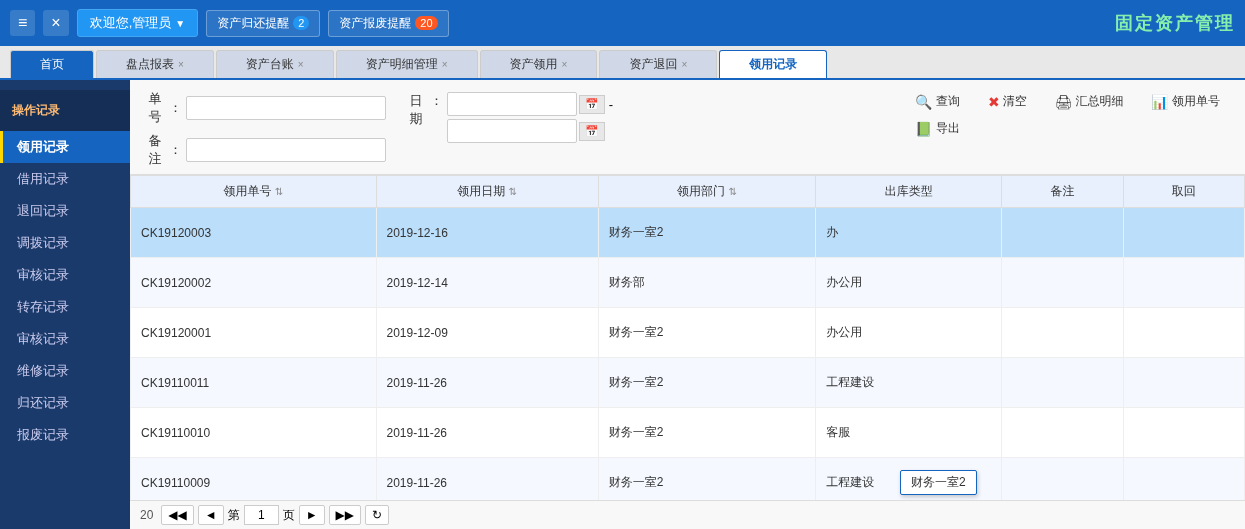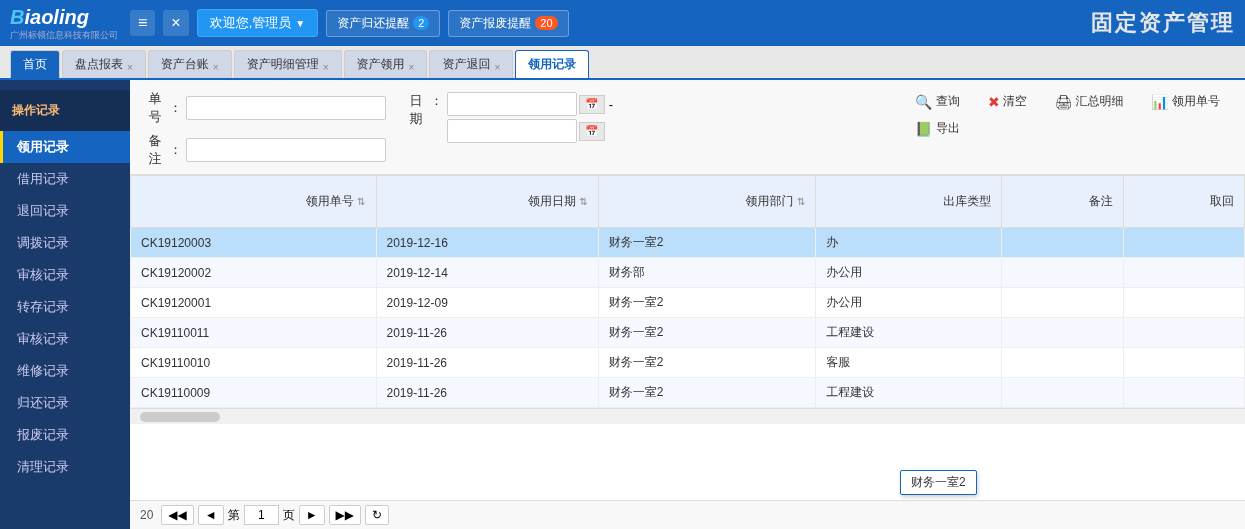--- a/index.html
+++ b/index.html
@@ -6,31 +6,31 @@
     body { font-family: 'Microsoft YaHei', Arial, sans-serif; font-size: 13px; background: #f0f0f0; width: 1245px; height: 529px; overflow: hidden; }
 
     
     .header { background: #1565c0; height: 46px; display: flex; align-items: center; padding: 0 10px; gap: 8px; }
     .header-nav-btn { background: rgba(255,255,255,0.15); border: none; color: #fff; border-radius: 3px; padding: 4px 8px; cursor: pointer; font-size: 16px; }
     .header-dropdown { background: #2196f3; border: 1px solid #42a5f5; color: #fff; border-radius: 3px; padding: 4px 12px; cursor: pointer; font-size: 13px; display: flex; align-items: center; gap: 4px; }
     .header-dropdown .arrow { font-size: 10px; }
     .header-alert { background: rgba(255,255,255,0.1); border: 1px solid rgba(255,255,255,0.3); color: #fff; border-radius: 3px; padding: 4px 10px; cursor: pointer; font-size: 12px; display: flex; align-items: center; gap: 4px; }
     .badge { background: #ff5722; color: #fff; border-radius: 10px; padding: 1px 5px; font-size: 11px; }
     .badge.blue { background: #2196f3; }
-    .app-title { margin-left: auto; color: #e5e5e5; font-size: 22px; font-weight: bold; letter-spacing: 2px; }
+    .app-title { margin-left: auto; color: #86efac; font-size: 18px; font-weight: bold; letter-spacing: 2px; }
 
     
     .logo-area { display: flex; flex-direction: column; margin-right: 4px; }
     .logo-main { color: #ffd600; font-size: 20px; font-weight: bold; font-style: italic; line-height: 1.2; }
     .logo-main span { color: #fff; }
     .logo-sub { color: #aac; font-size: 9px; white-space: nowrap; }
 
     
     .tabs-bar { background: #e8e8e8; border-bottom: 2px solid #1565c0; display: flex; align-items: flex-end; padding: 4px 0 0 10px; gap: 2px; }
-    .tab { padding: 5px 12px; border-radius: 3px 3px 0 0; cursor: pointer; font-size: 12px; display: flex; align-items: flex-end; gap: 4px; border: 1px solid #ccc; border-bottom: none; background: #d0d8e8; color: #333; }
+    .tab { padding: 5px 29px; border-radius: 3px 3px 0 0; cursor: pointer; font-size: 12px; display: flex; align-items: center; gap: 4px; border: 1px solid #ccc; border-bottom: none; background: #d0d8e8; color: #333; }
     .tab.active { background: #fff; color: #1565c0; font-weight: bold; border-color: #1565c0; }
     .tab .close { color: #888; font-size: 10px; cursor: pointer; }
     .tab-home { background: #1565c0; color: #fff; }
 
     
     .main-layout { display: flex; height: calc(529px - 46px - 34px); }
 
     
     .sidebar { background: #1a3a6b; width: 130px; min-width: 130px; color: #fff; }
     .sidebar-section { padding: 6px 0; }
@@ -46,22 +46,22 @@
     .toolbar-btn { display: flex; align-items: center; gap: 3px; padding: 3px 10px; border: none; background: none; cursor: pointer; font-size: 12px; color: #333; }
     .toolbar-btn .icon { font-size: 14px; }
     .search-icon { color: #1565c0; }
     .clear-icon { color: #e53935; }
     .export-icon { color: #388e3c; }
 
     
     .table-area { flex: 1; overflow: auto; }
     table { width: 100%; border-collapse: collapse; font-size: 12px; }
     thead tr { background: #e8f0fe; }
-    th { padding: 17px 10px; text-align: right; border: 1px solid #ddd; font-weight: normal; color: #333; white-space: nowrap; }
-    td { padding: 6px 10px; border: 1px solid #eee; color: #333; white-space: nowrap; margin-top: 16px; }
+    th { padding: 7px 10px; text-align: center; border: 1px solid #ddd; font-weight: normal; color: #333; white-space: nowrap; }
+    td { padding: 16px 10px; border: 1px solid #eee; color: #333; white-space: nowrap; margin-top: 16px; }
     tr:nth-child(even) td { background: #f5f9ff; }
     tr:nth-child(odd) td { background: #fff; }
     tr.highlighted td { background: #bbdefb; }
     .sort-icon { color: #888; font-size: 10px; }
 
     
     .tooltip-box { position: absolute; background: #fff; border: 1px solid #1565c0; padding: 3px 10px; font-size: 12px; color: #333; border-radius: 2px; z-index: 100; top: 295px; left: 770px; box-shadow: 1px 2px 4px rgba(0,0,0,0.2); }
 
     
     .pagination { border-top: 1px solid #ddd; padding: 4px 10px; display: flex; align-items: center; gap: 4px; background: #f8f8f8; }
@@ -69,26 +69,20 @@
     .page-input { width: 35px; border: 1px solid #ccc; padding: 2px 4px; font-size: 12px; text-align: center; }
 
     
     .h-scroll { border-top: 1px solid #ddd; height: 16px; background: #f0f0f0; display: flex; align-items: center; }
     .h-scroll-bar { width: 80px; height: 10px; background: #ccc; border-radius: 5px; margin-left: 10px; }
   </style>
 </head>
 <body>
 
 <div class="header">
-  <div class="logo-area">
-    <div class="logo-main">
-      <span style="color:#4fc3f7">B</span><span style="color:#fff">iaoling</span>
-    </div>
-    <div class="logo-sub">广州标领信息科技有限公司</div>
-  </div>
   <button class="header-nav-btn">≡</button>
   <button class="header-nav-btn">×</button>
   <div class="header-dropdown">
     <span>欢迎您,管理员</span>
     <span class="arrow">▼</span>
   </div>
   <div class="header-alert">
     <span>资产归还提醒</span>
     <span class="badge blue">2</span>
   </div>
@@ -156,23 +150,20 @@
         <span>审核记录</span>
       </div>
       <div class="sidebar-item">
         <span>维修记录</span>
       </div>
       <div class="sidebar-item">
         <span>归还记录</span>
       </div>
       <div class="sidebar-item">
         <span>报废记录</span>
-      </div>
-      <div class="sidebar-item">
-        <span>清理记录</span>
       </div>
     </div>
   </div>
 
   <div class="content">
 
     <div style="padding:10px 15px 6px 15px; background:#f8f8f8; border-bottom:1px solid #ddd;">
       <div style="display:flex; align-items:flex-start; gap:20px;">
 
         <div style="display:flex; flex-direction:column; gap:6px;">

